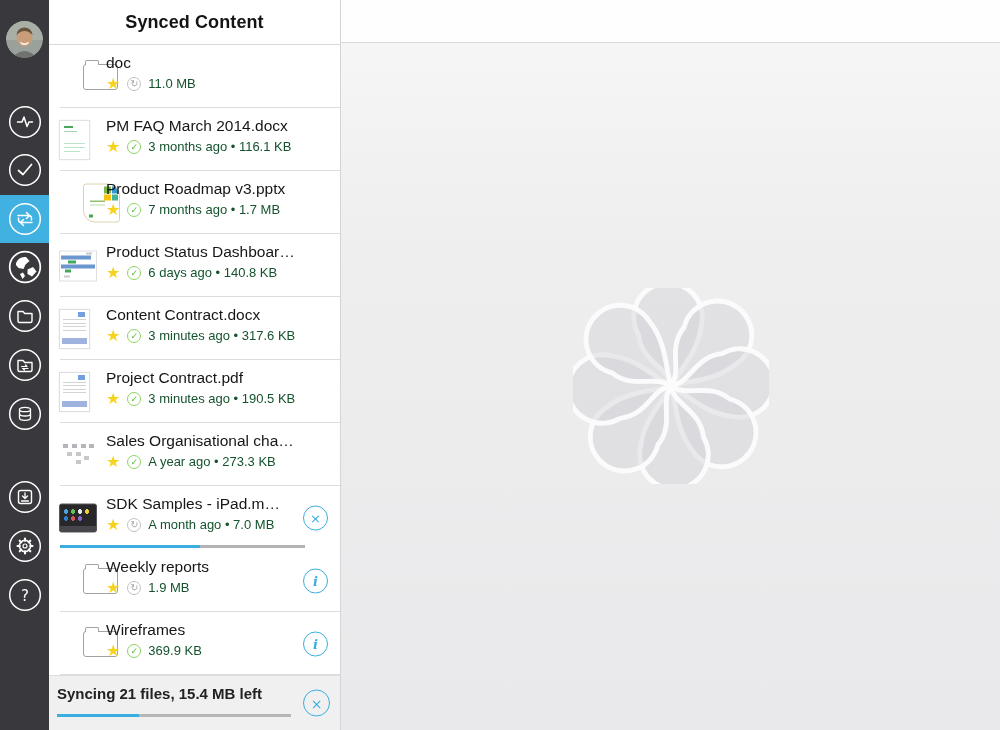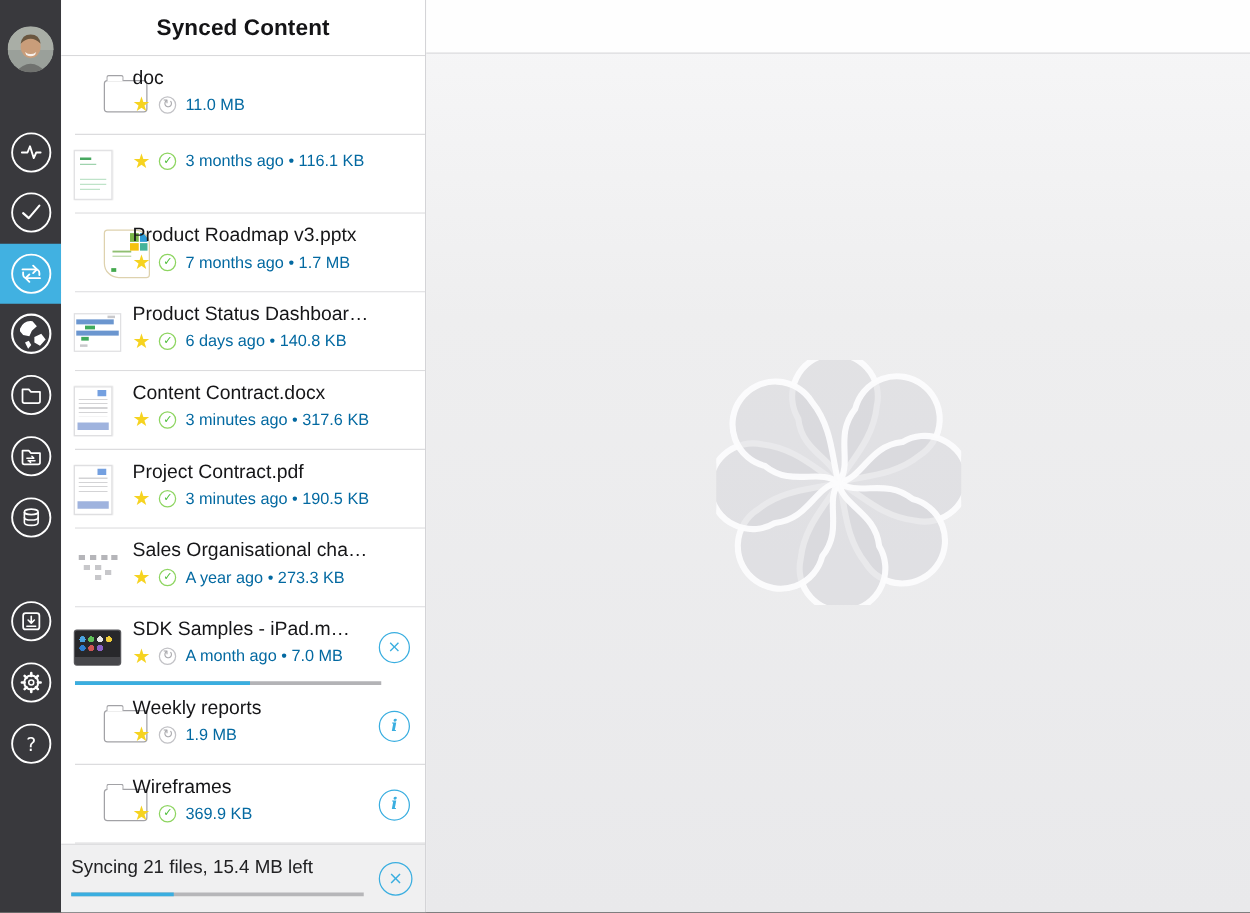--- a/index.html
+++ b/index.html
@@ -30,21 +30,21 @@
   .row-title{font-size:15.5px;color:#161618;white-space:nowrap;overflow:hidden;text-overflow:ellipsis;}
   .row-meta{margin-top:4px;display:flex;align-items:center;gap:7px;}
   .star{color:#f6d320;font-size:16px;line-height:14px;font-family:"DejaVu Sans",sans-serif;}
   .badge{width:14px;height:14px;border-radius:50%;border:1.3px solid;box-sizing:border-box;
          display:inline-flex;align-items:center;justify-content:center;
          font-family:"DejaVu Sans",sans-serif;}
   .badge.synced{border-color:#8ed561;color:#4fbe3c;}
   .badge.synced::before{content:"\2713";font-size:9px;font-weight:bold;}
   .badge.pending{border-color:#c2c2c6;color:#a9a9ad;}
   .badge.pending::before{content:"\21bb";font-size:10px;line-height:1;}
-  .details{font-size:13px;color:#0369a1;white-space:nowrap;}
+  .details{font-size:13px;color:#14532d;white-space:nowrap;}
 
   .accessory{position:absolute;right:12px;top:50%;transform:translateY(-50%);
              width:25px;height:25px;border-radius:50%;border:1.5px solid #3aaee0;
              box-sizing:border-box;color:#3aaee0;background:#fff;
              display:flex;align-items:center;justify-content:center;cursor:pointer;padding:0;}
   .accessory.close-btn{font-size:13px;font-family:"DejaVu Sans",sans-serif;}
   .accessory.info-btn{font-size:13px;font-family:"DejaVu Serif",serif;font-style:italic;font-weight:bold;}
   .row-progress{position:absolute;left:11px;right:35px;bottom:1px;height:3px;background:#b3b3b6;}
   .row-progress .fill{height:100%;background:#3aaee0;}
 
@@ -96,21 +96,21 @@
       radial-gradient(circle 2.5px at 20px 7px,#e8e8e8 97%,transparent),
       radial-gradient(circle 2.5px at 27px 7px,#f2cf3a 97%,transparent),
       radial-gradient(circle 2.5px at 6px 14px,#2f7fd1 97%,transparent),
       radial-gradient(circle 2.5px at 13px 14px,#d05555 97%,transparent),
       radial-gradient(circle 2.5px at 20px 14px,#8a62c9 97%,transparent),
       linear-gradient(0deg,#47474b 0 6px,transparent 6px),#28282b;}
 
   
   #status-bar{position:absolute;left:0;bottom:0;width:100%;height:55px;background:#f0f0f1;
               border-top:1px solid #dedee0;box-sizing:border-box;}
-  #status-text{position:absolute;left:8px;top:9px;font-size:15px;color:#222224;}
+  #status-text{position:absolute;left:8px;top:9px;font-size:15px;color:#222224;font-weight:bold;}
   #status-close{position:absolute;right:10px;top:50%;transform:translateY(-50%);
                 width:27px;height:27px;border-radius:50%;border:1.5px solid #3aaee0;background:transparent;
                 color:#3aaee0;font-size:14px;display:flex;align-items:center;justify-content:center;
                 cursor:pointer;box-sizing:border-box;font-family:"DejaVu Sans",sans-serif;padding:0;}
   #status-progress{position:absolute;left:8px;bottom:13px;width:234px;height:3.5px;background:#b6b6b9;}
   #status-progress .fill{height:100%;background:#3aaee0;}
 
   
   #main{position:absolute;left:341px;top:0;width:659px;height:730px;
         background:linear-gradient(180deg,#f7f7f8 0%,#eeeeef 35%,#e9e9eb 100%);}
@@ -223,20 +223,21 @@
           <div class="row-meta">
             <span class="star">★</span>
             <span class="badge pending"></span>
             <span class="details">11.0 MB</span>
           </div>
         </div>
       </div>
         <div class="row">
         <div class="thumb t-docgreen"></div>
         <div class="row-text">
+          <div class="row-title">PM FAQ March 2014.docx</div>
           <div class="row-meta">
             <span class="star">★</span>
             <span class="badge synced"></span>
             <span class="details">3 months ago • 116.1 KB</span>
           </div>
         </div>
       </div>
         <div class="row">
         <div class="thumb t-pptx"></div>
         <div class="row-text">

